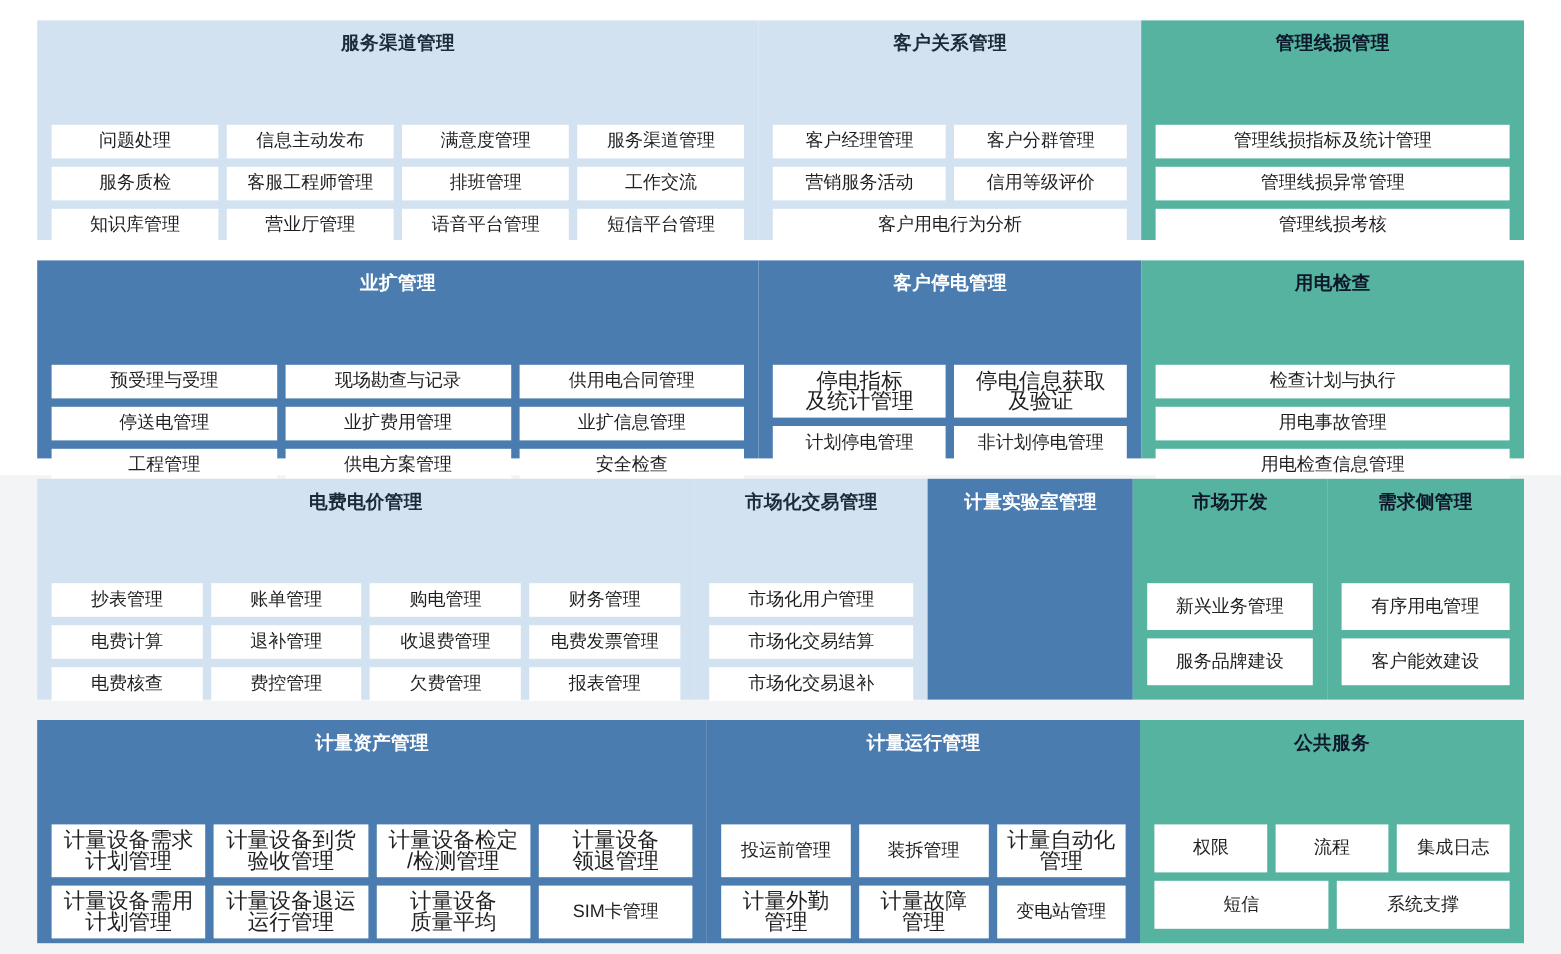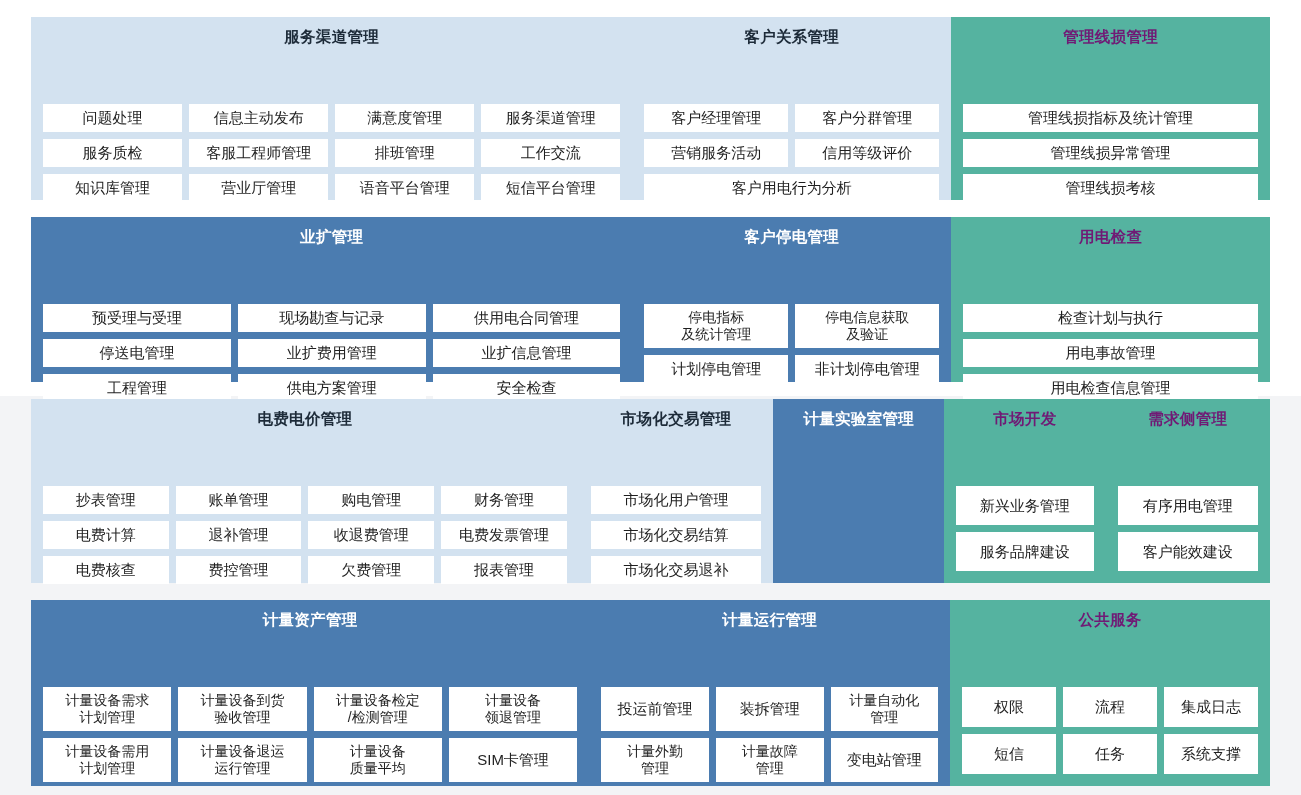--- a/index.html
+++ b/index.html
@@ -27,31 +27,31 @@
   }
   .panel.blue-light{background:#d3e2f0;}
   .panel.blue-dark{background:#4b7cb0;}
   .panel.teal{background:#55b3a0;}
   .panel-title{
     text-align:center;font-weight:bold;font-size:15.5px;
     line-height:20px;margin-bottom:9px;letter-spacing:.3px;
   }
   .blue-light > .panel-title{color:#1d2b39;}
   .blue-dark > .panel-title{color:#ffffff;}
-  .teal > .panel-title{color:#701a75;}
+  .teal > .panel-title{color:#0f172a;}
   .grid{display:flex;flex-direction:column;gap:7px;flex:1;margin-top:48px;}
   .grid-row{display:flex;gap:7px;flex:1;}
   .tile{
     background:#ffffff;color:#1f1f1f;
     display:flex;align-items:center;justify-content:center;
     text-align:center;font-size:15px;line-height:18px;
     padding:5px 4px;box-sizing:border-box;flex:1;
     white-space:pre-line;
   }
-  .tile.small{font-size:14px;line-height:17px;}
+  .tile.small{font-size:18px;line-height:17px;}
 </style>
 </head>
 <body>
 
 <div id="page">
   <div class="grey-band"></div>
   <div class="rows" id="rows">
       <div class="row" style="height: 183px;">
         <div class="panel blue-light" style="flex: 7.05 1 0px;">
           <div class="panel-title">服务渠道管理</div>
@@ -268,20 +268,19 @@
         <div class="panel teal" style="flex: 3.6 1 0px;">
           <div class="panel-title">公共服务</div>
           <div class="grid">
             <div class="grid-row">
               <div class="tile">权限</div>
               <div class="tile">流程</div>
               <div class="tile">集成日志</div>
             </div>
             <div class="grid-row">
               <div class="tile">短信</div>
-              <div class="tile">任务</div>
               <div class="tile">系统支撑</div>
             </div>
           </div>
         </div>
       </div>
     </div>
 </div>
 
 </body></html>

